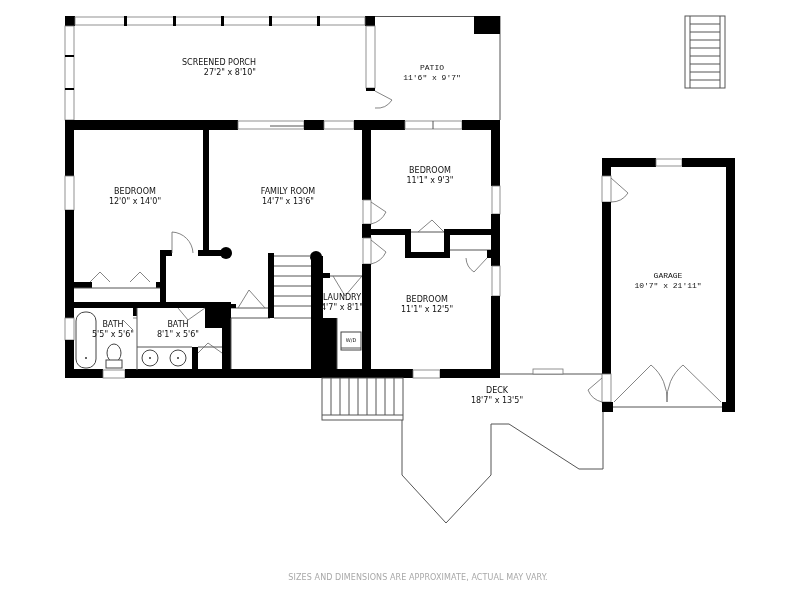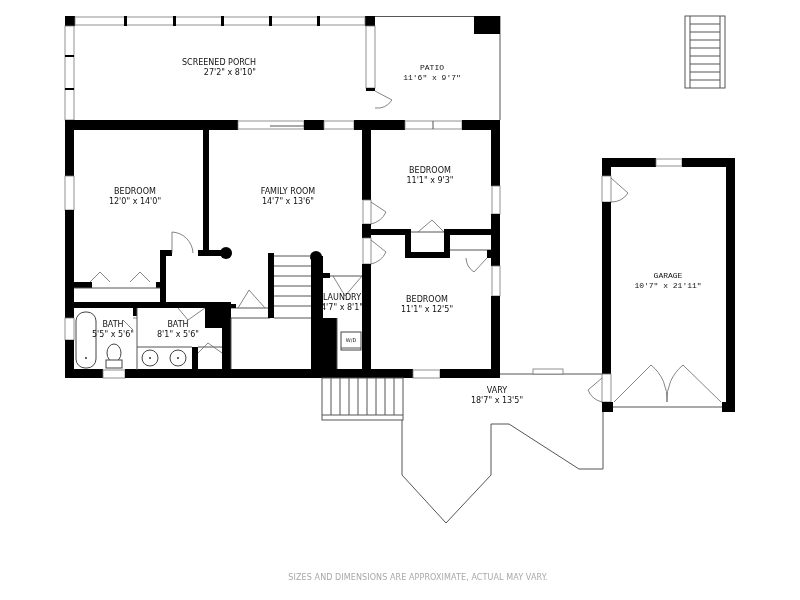--- a/index.html
+++ b/index.html
@@ -248,19 +248,19 @@
 </div>
 <div class="label" style="left:178px; top:320px;">
   <div>BATH</div>
   <div>8'1" x 5'6"</div>
 </div>
 <div class="label" style="left:668px; top:271px;font-family:Liberation Mono, monospace;">
   <div>GARAGE</div>
   <div>10'7" x 21'11"</div>
 </div>
 <div class="label" style="left:497px; top:386px;">
-  <div>VARY</div>
+  <div>DECK</div>
   <div>18'7" x 13'5"</div>
 </div>
 
 <div class="label" style="left:351px; top:337px; font-size:5px; line-height:6px;">W/D</div>
 
 <div class="footer">SIZES AND DIMENSIONS ARE APPROXIMATE, ACTUAL MAY VARY.</div>
 
 </body></html>

